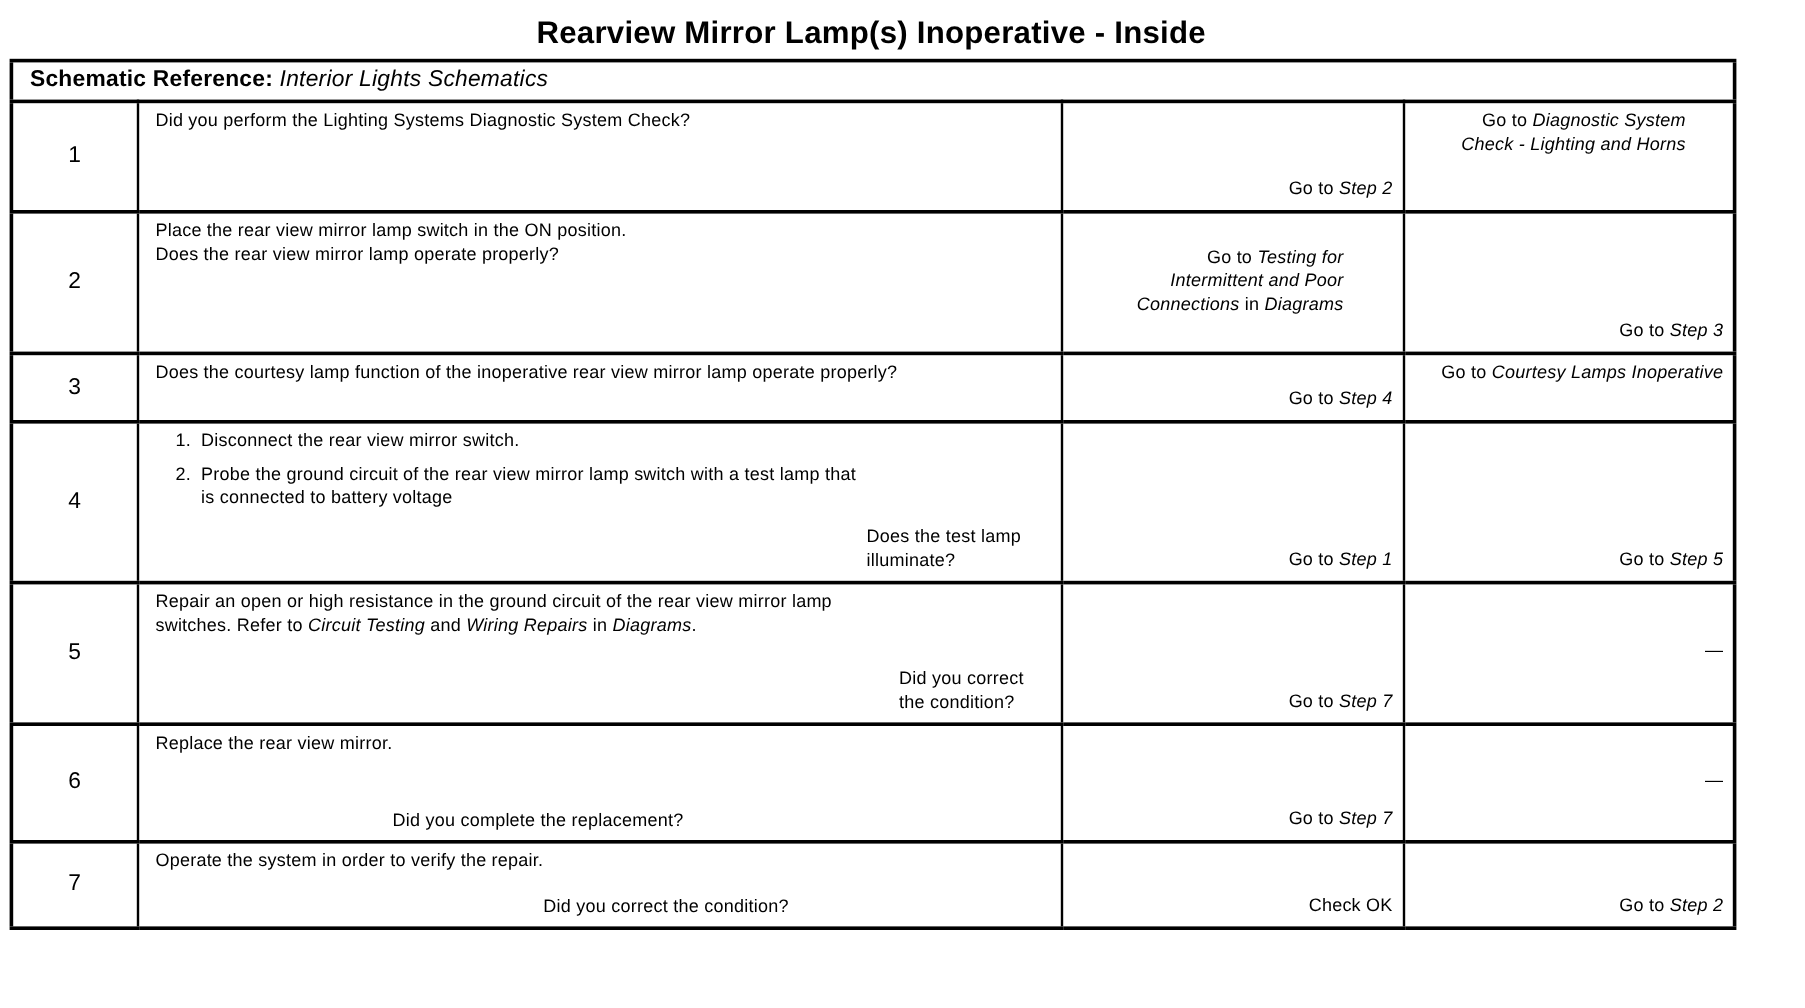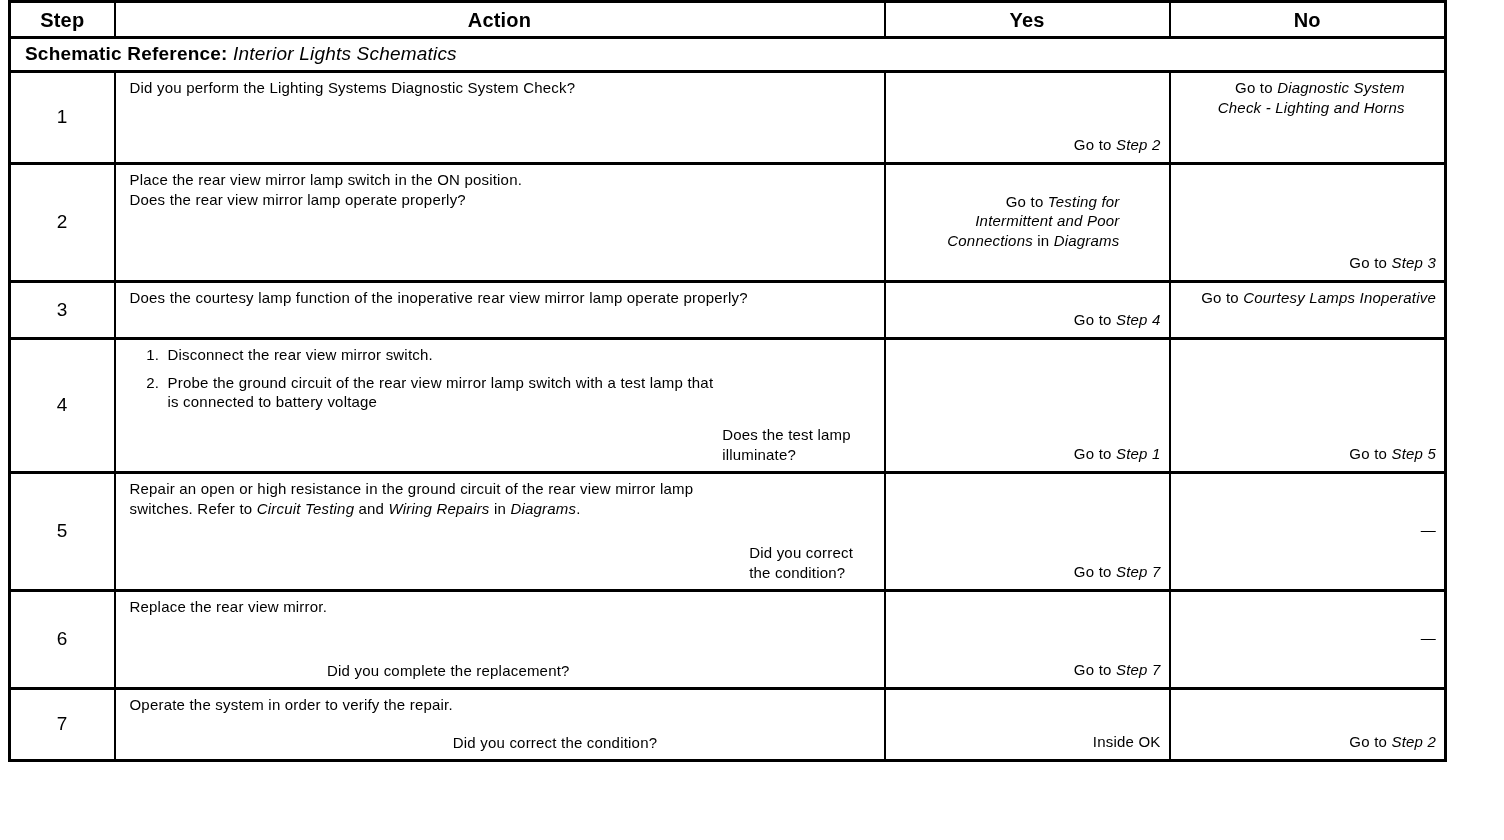--- a/index.html
+++ b/index.html
@@ -80,36 +80,31 @@
   tr.r4 td { height: 134px; }
   tr.r5 td { height: 118px; }
   tr.r6 td { height: 98px; }
   tr.r7 td { height: 72px; }
 </style>
 </head>
 <body>
 
 <div class="page">
 
+  <div class="title">Rearview Mirror Lamp(s) Inoperative - Inside</div>
 
   <table class="diag">
     <colgroup>
       <col style="width:105px">
       <col style="width:770px">
       <col style="width:285px">
       <col style="width:276px">
     </colgroup>
 
     <tbody>
-        <tr>
-      <th>Step</th>
-      <th>Action</th>
-      <th>Yes</th>
-      <th>No</th>
-    </tr>
 
     <tr class="schem">
       <td colspan="4"><span class="b">Schematic Reference: </span><span class="it">Interior Lights Schematics</span></td>
     </tr>
 
     <tr class="r1">
       <td class="step">1</td>
       <td class="action vtop">
         <div class="para"><span>Did you perform the Lighting Systems Diagnostic System Check?</span></div>
       </td>
@@ -201,21 +196,21 @@
 
     <tr class="r7">
       <td class="step">7</td>
       <td class="action">
         <div class="acell">
           <div class="para"><span>Operate the system in order to verify the repair.</span></div>
           <div class="question">Did you correct the condition?</div>
         </div>
       </td>
       <td class="yes vbottom">
-        <div><span>Inside OK</span></div>
+        <div><span>Check OK</span></div>
       </td>
       <td class="no vbottom">
         <div><span>Go to </span><span class="it">Step 2</span></div>
       </td>
     </tr>
 
   </tbody>
     </table>
 </div>
 

